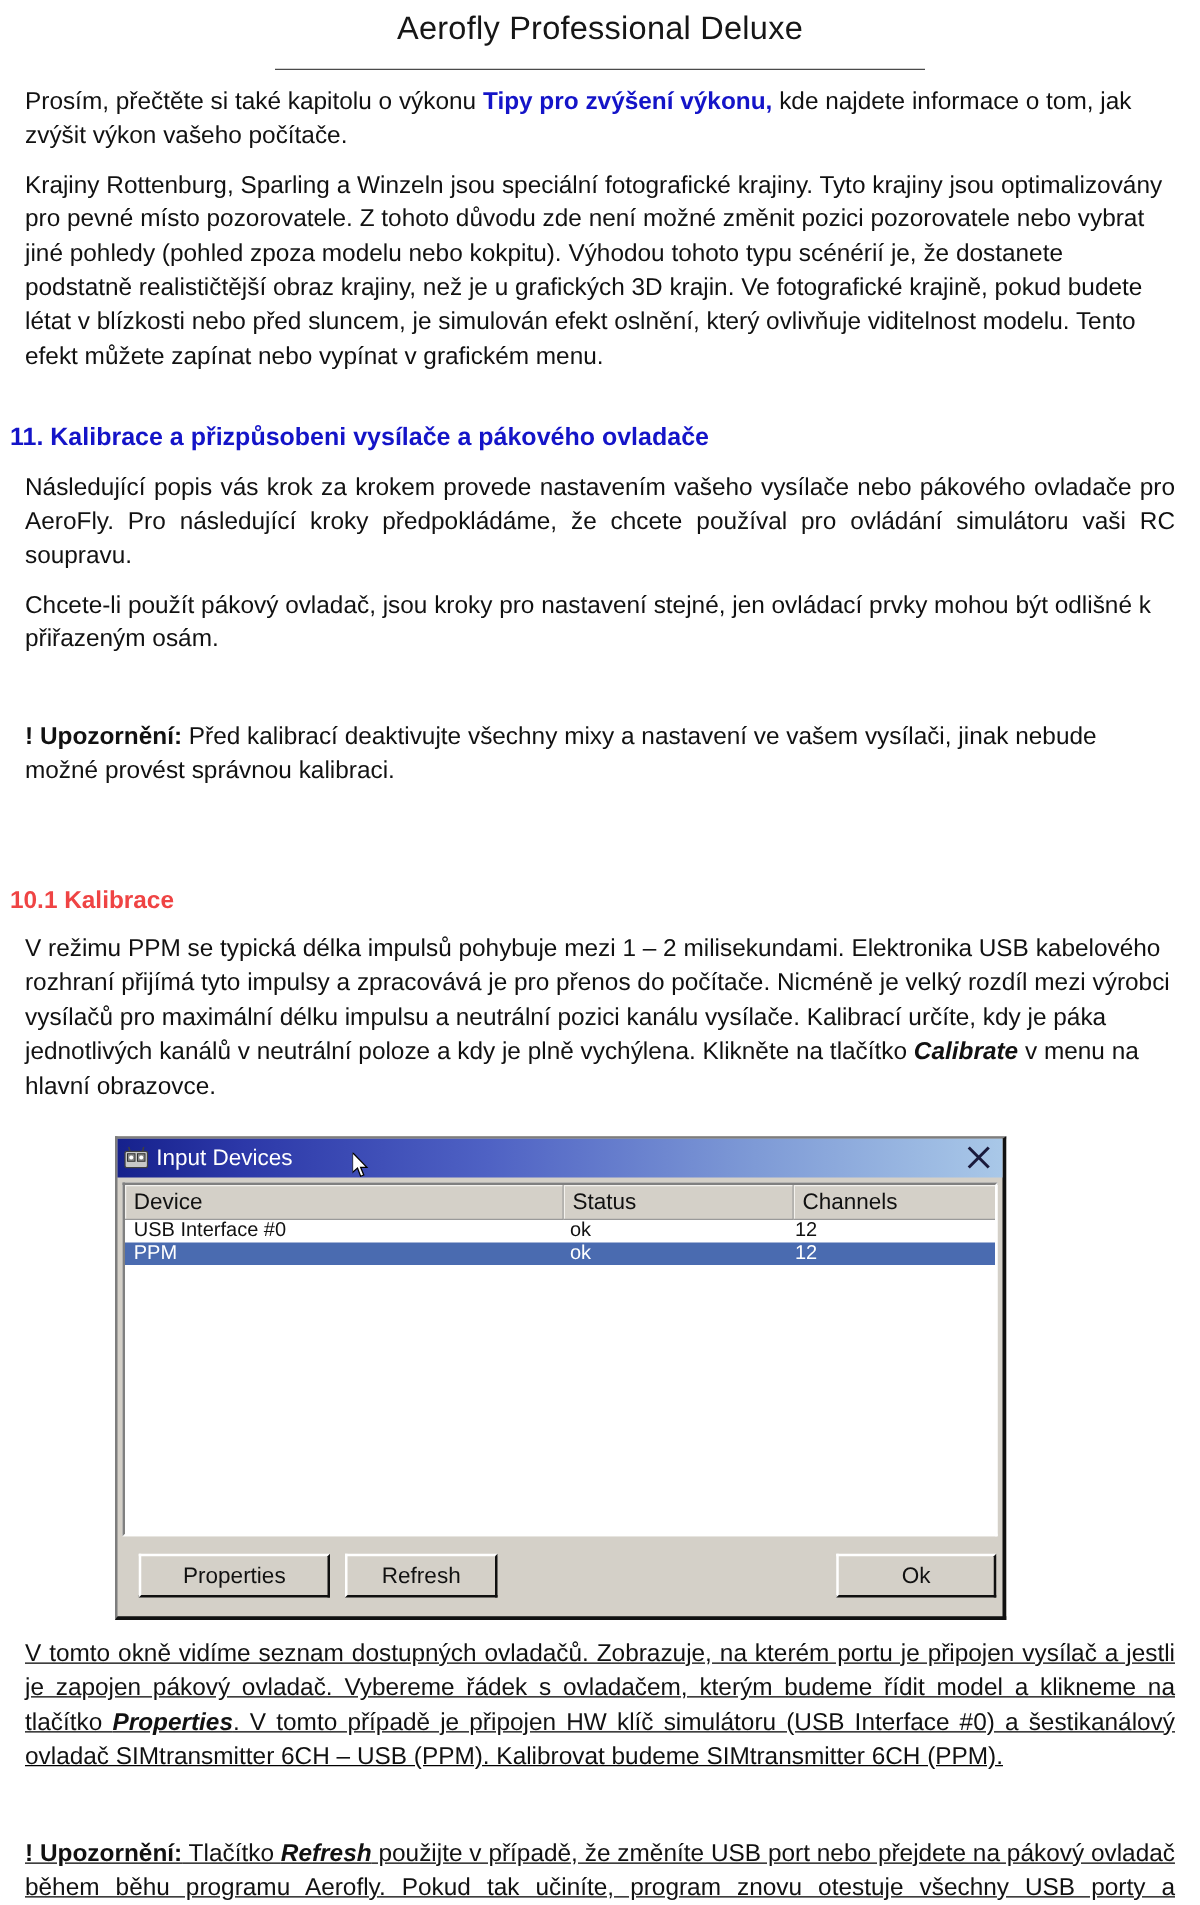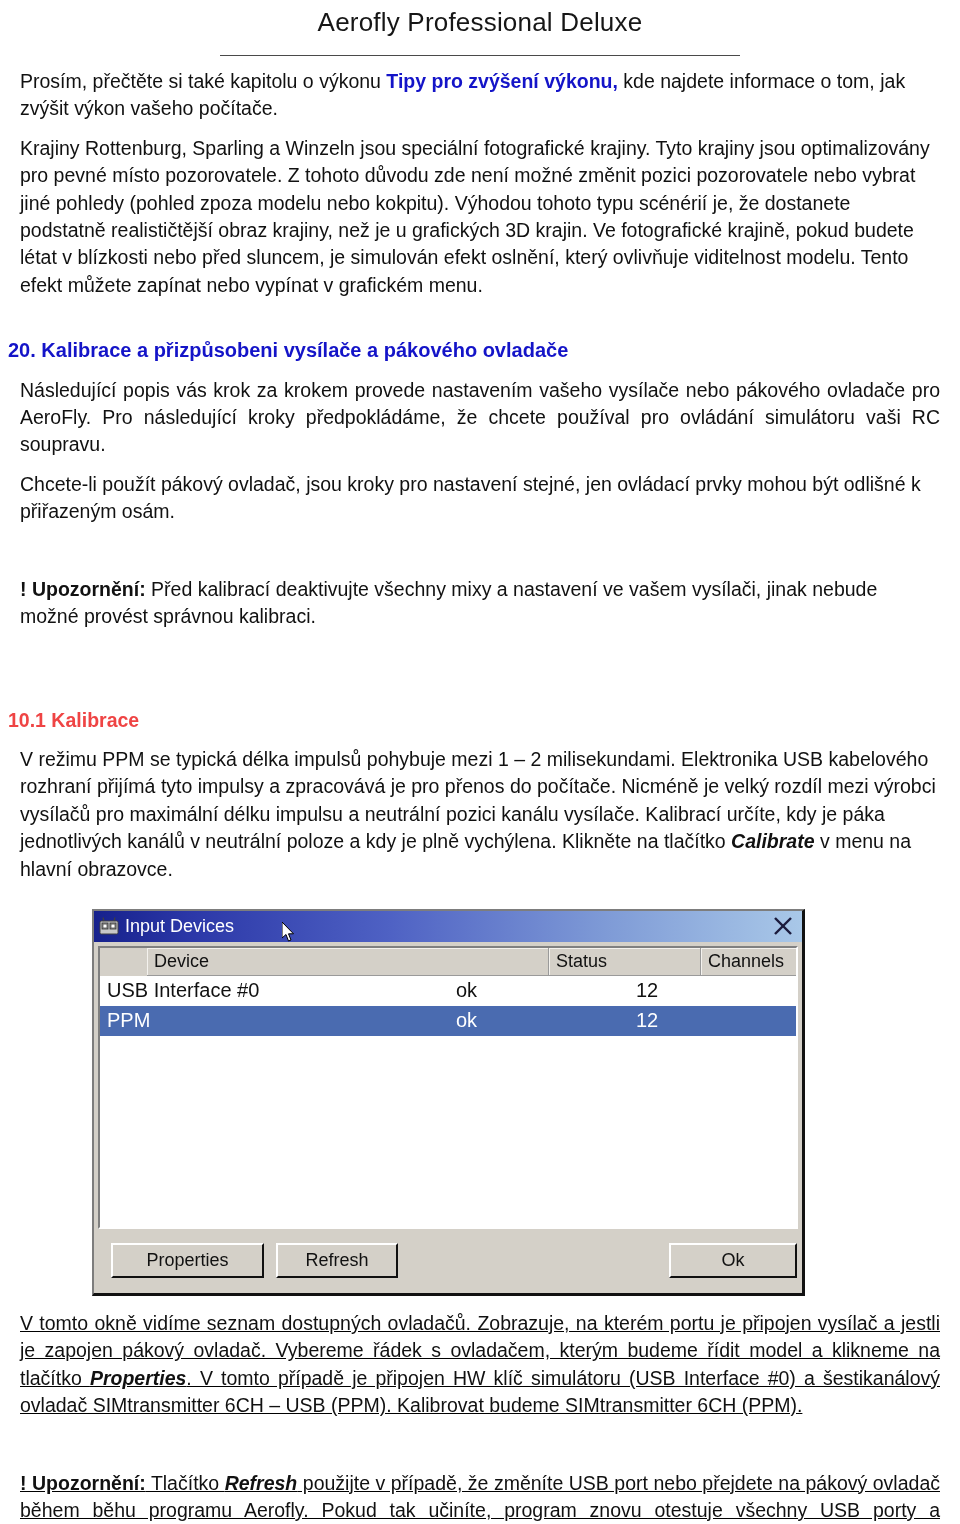--- a/index.html
+++ b/index.html
@@ -147,29 +147,29 @@
     border-bottom: 1px solid #9a9a9a;
     background: #d4d0c8;
     font-size: 18px;
     color: #111111;
     display: flex;
     align-items: center;
     padding-left: 7px;
     box-sizing: border-box;
     box-shadow: inset 1px 1px 0 #f4f2ee;
   }
-  .col-device { width: 402px; margin-left: 47px; }
-  .col-status { width: 152px; }
+  .col-device { width: 351px; }
+  .col-status { width: 184px; }
   .col-channels { flex: 1 1 auto; border-right: none; }
 
   .data-row {
     display: flex;
-    height: 30px;
-    align-items: center;
-    font-size: 20px;
+    height: 18px;
+    align-items: center;
+    font-size: 16px;
     color: #111111;
   }
   .data-row.selected {
     background: #4a6bb0;
     color: #ffffff;
   }
   .cell-device { width: 351px; padding-left: 7px; box-sizing: border-box; }
   .cell-status { width: 180px; padding-left: 5px; box-sizing: border-box; }
   .cell-channels { flex: 1 1 auto; padding-left: 5px; box-sizing: border-box; }
 
@@ -242,21 +242,21 @@
   <div class="content">
 
     <p class="para">
       <span>Prosím, přečtěte si také kapitolu o výkonu </span><span class="blue">Tipy pro zvýšení výkonu,</span><span> kde najdete informace o tom, jak zvýšit výkon vašeho počítače.</span>
     </p>
 
     <p class="para">Krajiny Rottenburg, Sparling a Winzeln jsou speciální fotografické krajiny. Tyto krajiny jsou optimalizovány pro pevné místo pozorovatele. Z tohoto důvodu zde není možné změnit pozici pozorovatele nebo vybrat jiné pohledy (pohled zpoza modelu nebo kokpitu). Výhodou tohoto typu scénérií je, že dostanete podstatně realističtější obraz krajiny, než je u grafických 3D krajin. Ve fotografické krajině, pokud budete létat v blízkosti nebo před sluncem, je simulován efekt oslnění, který ovlivňuje viditelnost modelu. Tento efekt můžete zapínat nebo vypínat v grafickém menu.</p>
 
     <div class="gap-med"></div>
 
-    <h2 class="section-heading">20.  Kalibrace a přizpůsobeni vysílače a pákového ovladače</h2>
+    <h2 class="section-heading">11.  Kalibrace a přizpůsobeni vysílače a pákového ovladače</h2>
 
     <p class="para just">Následující popis vás krok za krokem provede nastavením vašeho vysílače nebo pákového ovladače pro AeroFly. Pro následující kroky předpokládáme, že chcete používal pro ovládání simulátoru vaši RC soupravu.</p>
 
     <p class="para">Chcete-li použít pákový ovladač, jsou kroky pro nastavení stejné, jen ovládací prvky mohou být odlišné k přiřazeným osám.</p>
 
     <div class="gap-med"></div>
 
     <p class="para">
       <span class="bold">! Upozornění:</span><span> Před kalibrací deaktivujte všechny mixy a nastavení ve vašem vysílači, jinak nebude možné provést správnou kalibraci.</span>
     </p>

